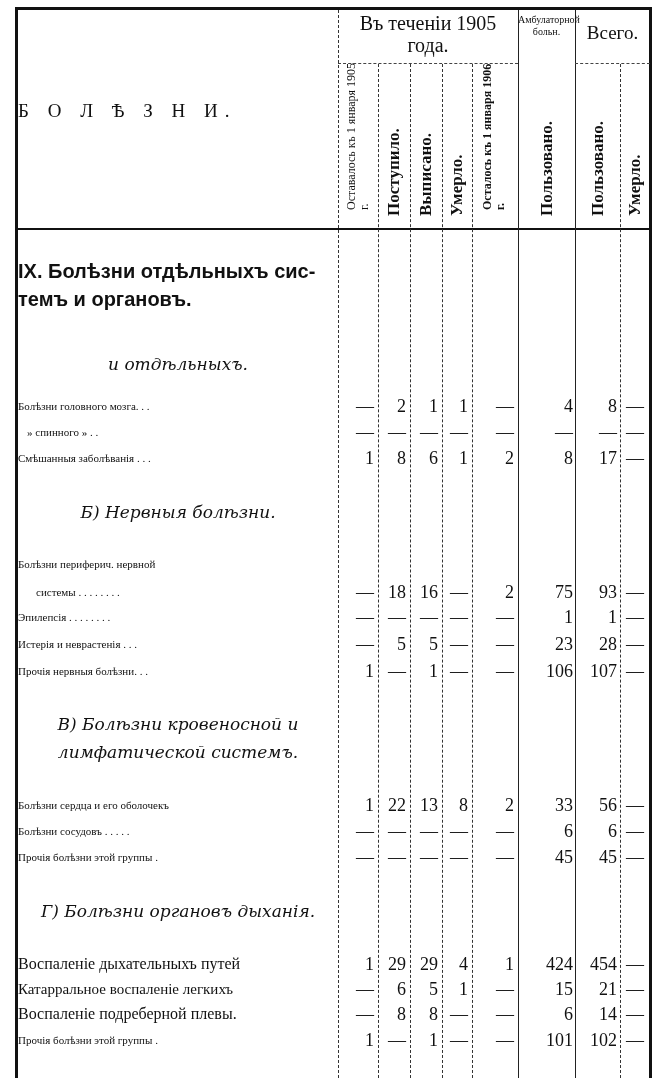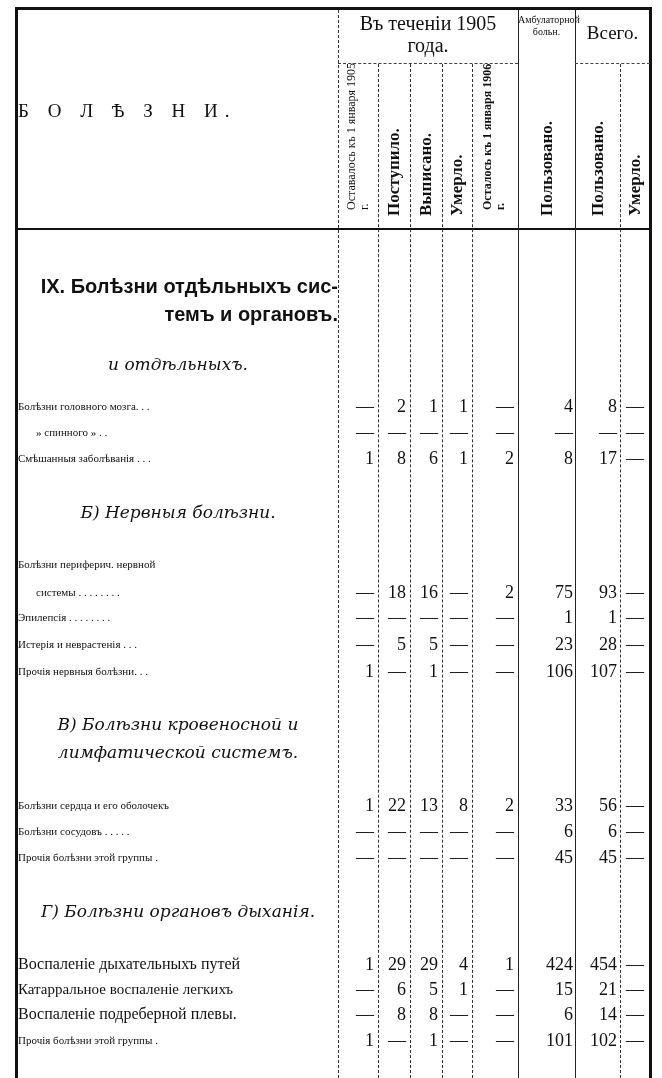--- a/index.html
+++ b/index.html
@@ -20,22 +20,22 @@
   .hdr-year { left:338px; top:12px; width:180px; font-size:20px; }
   .hdr-amb { left:518px; top:14px; width:57px; font-size:10px; line-height:12px; }
   .hdr-total { left:575px; top:22px; width:75px; font-size:19px; }
 
   .vcell { position:absolute; top:64px; height:162px; overflow:visible; }
   .vtext { position:absolute; left:50%; bottom:4px; transform-origin:0 0; transform:rotate(-90deg);
            white-space:nowrap; font-family:"Liberation Serif", serif; }
   .vtext.small { font-size:12px; line-height:13px; }
   .vtext.big { font-size:17px; font-weight:bold; }
 
-  .section { position:absolute; left:18px; width:320px; text-align:right;
-             font-family:"Liberation Sans", sans-serif; font-weight:bold; font-size:20px; line-height:30px;margin-top:15px; }
+  .section { position:absolute; left:18px; width:320px; text-align:left;
+             font-family:"Liberation Sans", sans-serif; font-weight:bold; font-size:20px; line-height:30px; }
   .subsection { position:absolute; left:18px; width:320px; text-align:center;
                 font-style:italic; font-size:17px; line-height:28px; font-family:"DejaVu Serif", serif; }
 
   .row { position:absolute; left:18px; width:632px; height:24px; }
   .row .label { position:absolute; left:0; width:320px; font-size:11px; line-height:24px;
                 font-family:"Liberation Serif", serif; white-space:nowrap; overflow:hidden; }
   .row .cell { position:absolute; top:0; height:24px; line-height:24px; font-size:18px;
                font-family:"Liberation Serif", serif; text-align:right; }
   .c1 { left:320px; width:36px; } .c2 { left:360px; width:28px; } .c3 { left:392px; width:28px; }
   .c4 { left:424px; width:26px; } .c5 { left:454px; width:42px; } .c6 { left:500px; width:55px; }
@@ -101,21 +101,21 @@
     <div class="cell c1">—</div>
     <div class="cell c2">2</div>
     <div class="cell c3">1</div>
     <div class="cell c4">1</div>
     <div class="cell c5">—</div>
     <div class="cell c6">4</div>
     <div class="cell c7">8</div>
     <div class="cell c8">—</div>
   </div>
   <div class="row" style="top:420px">
-    <div class="label" style="padding-left:18px">» спинного » . .</div>
+    <div class="label" style="padding-left:9px">» спинного » . .</div>
     <div class="cell c1">—</div>
     <div class="cell c2">—</div>
     <div class="cell c3">—</div>
     <div class="cell c4">—</div>
     <div class="cell c5">—</div>
     <div class="cell c6">—</div>
     <div class="cell c7">—</div>
     <div class="cell c8">—</div>
   </div>
   <div class="row" style="top:446px">

